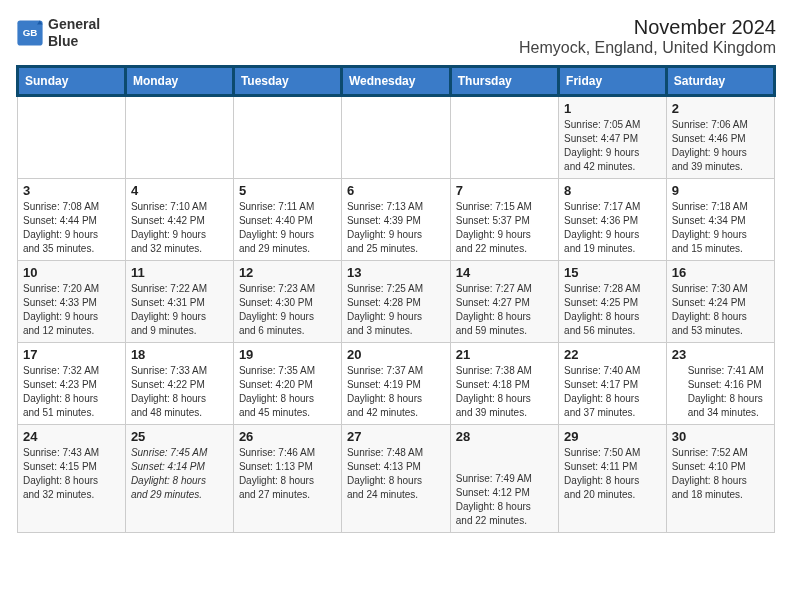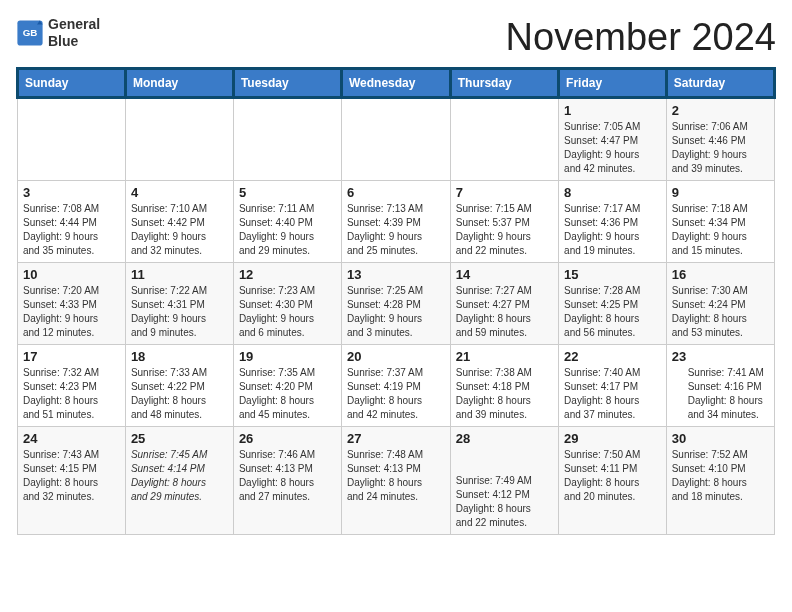--- a/index.html
+++ b/index.html
@@ -28,21 +28,21 @@
       line-height: 1.2;
     }
     .logo-icon {
       width: 28px;
       height: 28px;
     }
     .title-area {
       text-align: right;
     }
     .month-title {
-      font-size: 38px;
+      font-size: 20px;
       font-weight: normal;
       color: #222;
     }
     .location-title {
       font-size: 16px;
       color: #444;
     }
     table {
       width: 100%;
       border-collapse: collapse;
@@ -94,20 +94,21 @@
       <text x="20" y="24" text-anchor="middle" fill="white" font-size="14" font-weight="bold" font-family="Arial">GB</text>
       <polygon points="30,8 38,8 34,2" fill="#1a5ba8"></polygon>
     </svg>
     <div class="logo-text">
       <div>General</div>
       <div>Blue</div>
     </div>
   </div>
   <div class="title-area">
     <div class="month-title">November 2024</div>
+    <div class="location-title">Hemyock, England, United Kingdom</div>
   </div>
 </div>
 
 <table>
   <thead>
     <tr>
     <th>Sunday</th>
         <th>Monday</th>
         <th>Tuesday</th>
         <th>Wednesday</th>
@@ -302,21 +303,21 @@
         <td>
           <span class="day-number">25</span>
           <div class="day-info" style="white-space: pre-line; font-style: italic;">Sunrise: 7:45 AM
 Sunset: 4:14 PM
 Daylight: 8 hours
 and 29 minutes.</div>
         </td>
         <td>
           <span class="day-number">26</span>
           <div class="day-info" style="white-space: pre-line;">Sunrise: 7:46 AM
-Sunset: 4:13 PM
+Sunset: 1:13 PM
 Daylight: 8 hours
 and 27 minutes.</div>
         </td>
         <td>
           <span class="day-number">27</span>
           <div class="day-info" style="white-space: pre-line;">Sunrise: 7:48 AM
 Sunset: 4:13 PM
 Daylight: 8 hours
 and 24 minutes.</div>
         </td>

